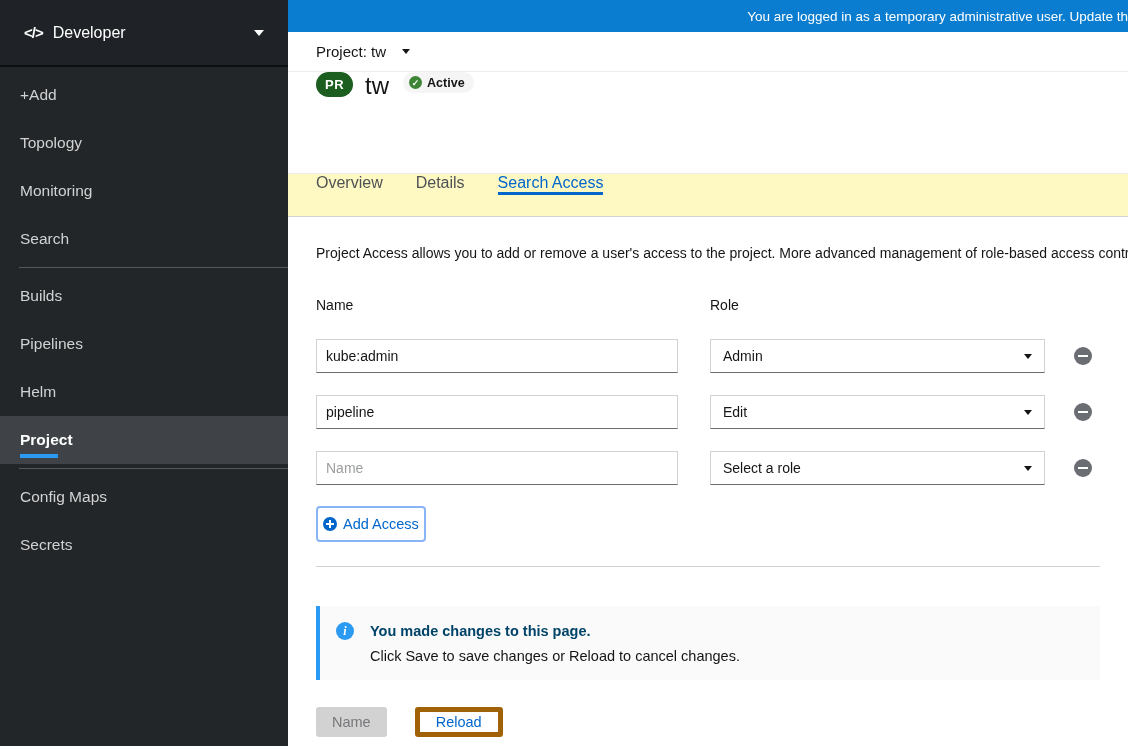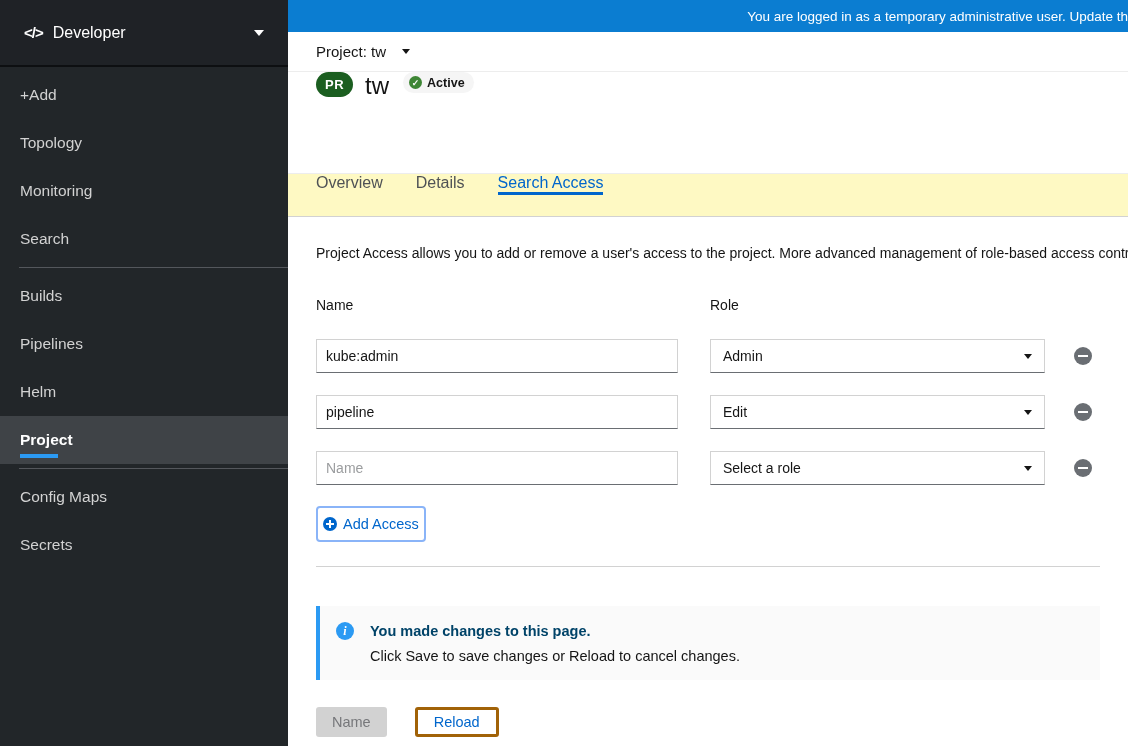--- a/index.html
+++ b/index.html
@@ -82,21 +82,21 @@
     display:inline-flex; align-items:center; justify-content:center;
     font-size:12px; font-weight:bold; font-family:"Liberation Serif", serif; font-style:italic; }
   .info-icon::after { content:"i"; }
   .alert-title { font-size:14.5px; font-weight:bold; color:#004368; }
   .alert-body { margin:8px 0 0 34px; font-size:14.5px; color:#151515; }
 
   .actions { margin-top:27px; display:flex; gap:28px; }
   .btn { font-size:14.5px; font-family:"Liberation Sans", sans-serif; border-radius:3px;
     padding:0 16px; height:30px; cursor:pointer; }
   .btn.save { background:#d2d2d2; color:#76777a; border:none; }
-  .btn.reload { background:#fff; color:#0066cc; border:3px solid #a16207; }
+  .btn.reload { background:#fff; color:#0066cc; border:5px solid #a16207; }
 </style>
 </head>
 <body>
 
 <div class="app">
 
   <aside class="sidebar">
     <div class="persp">
       <span class="code-icon">&lt;/&gt;</span>
       <span class="persp-label">Developer</span>

